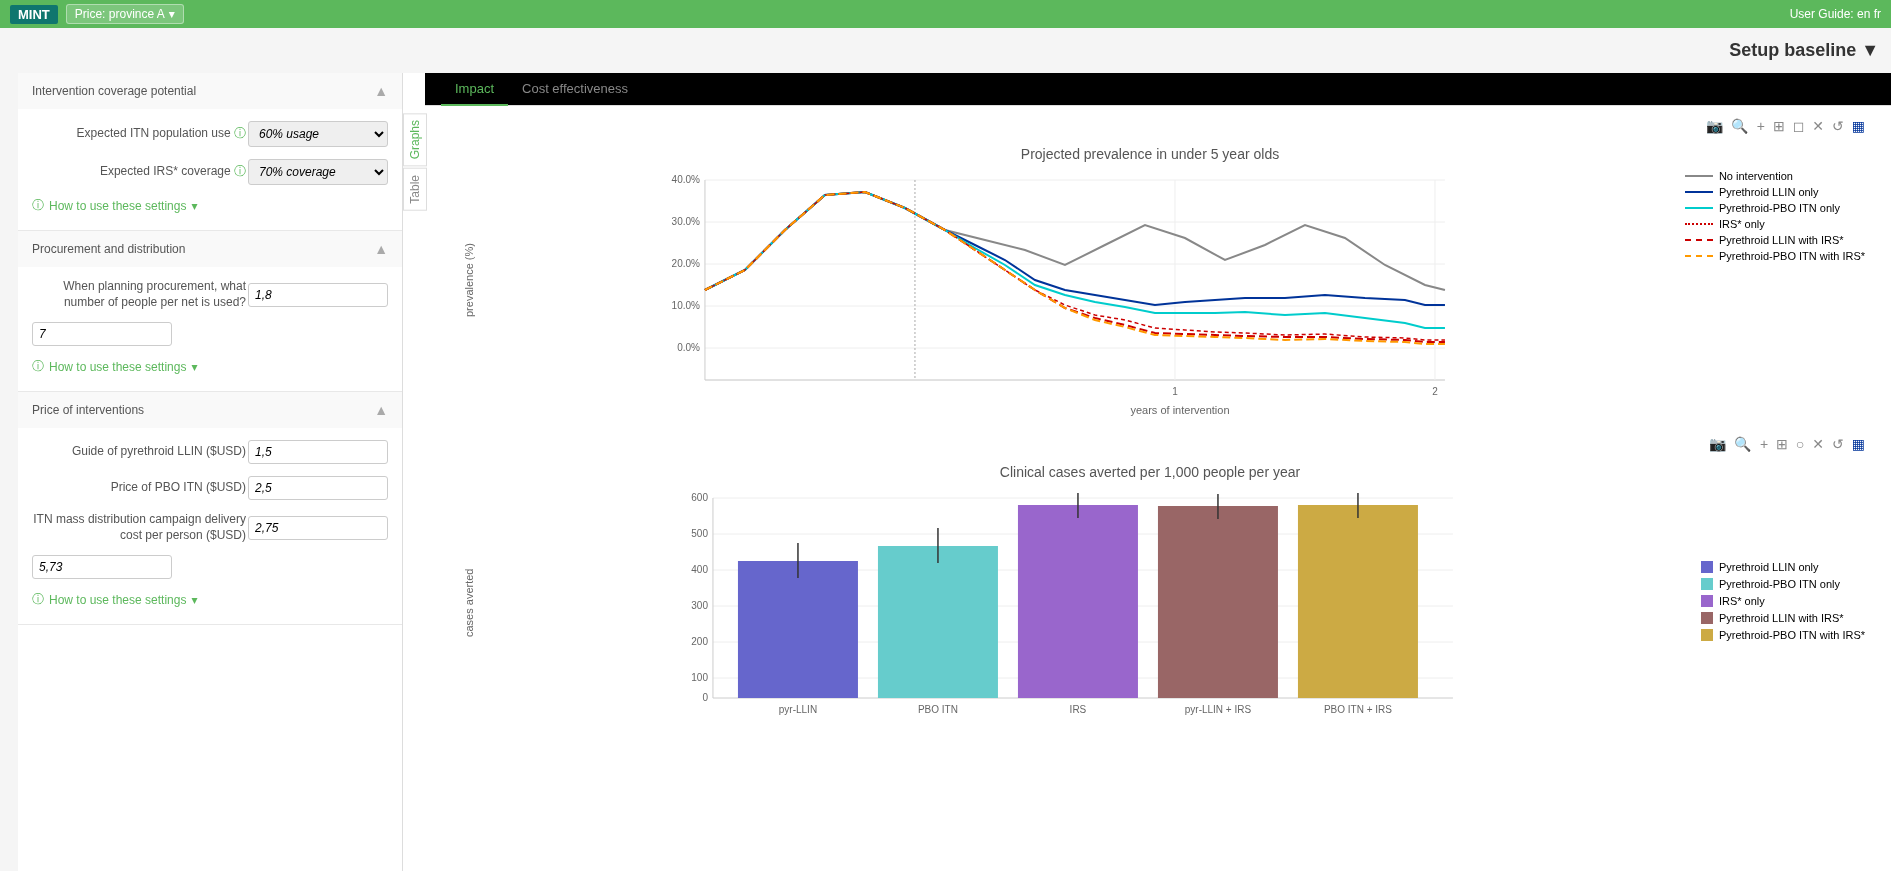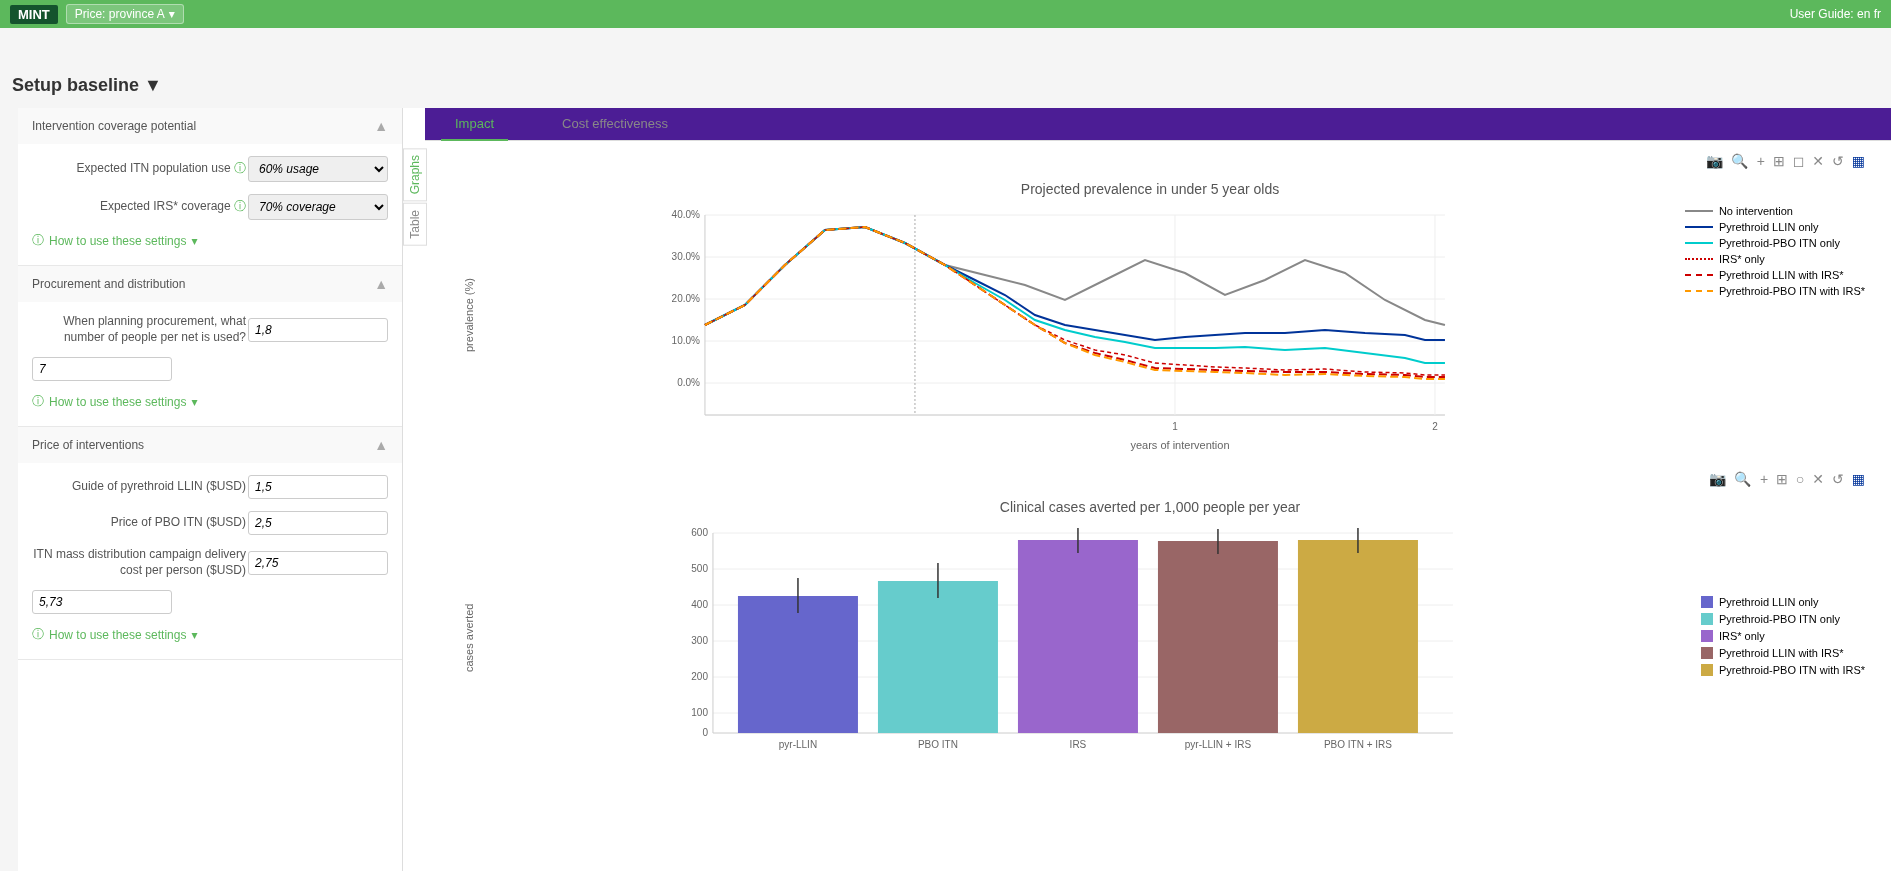--- a/index.html
+++ b/index.html
@@ -5,33 +5,33 @@
     * { box-sizing: border-box; margin: 0; padding: 0; }
     body { font-family: Arial, sans-serif; font-size: 12px; background: #f5f5f5; overflow: hidden; }
 
     
     .top-bar {
       display: flex; align-items: center; justify-content: space-between;
       background: #5cb85c; height: 28px; padding: 0 10px;
     }
     .top-bar-left { display: flex; align-items: center; gap: 8px; }
     .mint-logo {
-      background: #14532d; color: white; font-weight: bold; font-size: 13px;
+      background: #0f766e; color: white; font-weight: bold; font-size: 13px;
       padding: 2px 8px; border-radius: 2px;
     }
     .project-dropdown {
       background: rgba(255,255,255,0.2); color: white; border: 1px solid rgba(255,255,255,0.4);
       border-radius: 3px; padding: 2px 8px; font-size: 12px; cursor: pointer;
       display: flex; align-items: center; gap: 4px;
     }
     .top-bar-right { color: white; font-size: 12px; }
 
     
     .page-title-bar {
-      text-align: left; padding: 12px; background: #f5f5f5; font-size: 18px; font-weight: bold; color: #333; margin-top: 35px;
+      text-align: right; padding: 12px; background: #f5f5f5; font-size: 18px; font-weight: bold; color: #333;
     }
 
     
     .main-layout { display: flex; height: calc(100vh - 28px - 44px); }
 
     
     .left-panel {
       width: 385px; min-width: 385px; background: white; overflow-y: auto;
       border-right: 1px solid #ddd; padding: 0; margin-left: 18px;
     }
@@ -60,21 +60,21 @@
 
     .help-link {
       display: flex; align-items: center; gap: 5px; color: #5cb85c; font-size: 12px;
       cursor: pointer; margin-top: 4px; margin-bottom: 4px;
     }
 
     
     .right-panel { flex: 1; overflow-y: auto; background: #fff; padding: 0; }
 
     
-    .tabs { display: flex; border-bottom: 1px solid #ddd; padding: 0 16px; background: #4c1d95; gap: 40px; }
+    .tabs { display: flex; border-bottom: 1px solid #ddd; padding: 0 16px; background: #000000; }
     .tab {
       padding: 8px 14px; cursor: pointer; font-size: 13px; color: #888; border-bottom: 2px solid transparent;
       margin-bottom: -1px;
     }
     .tab.active { color: #5cb85c; border-bottom: 2px solid #5cb85c; }
 
     
     .chart-container { padding: 8px 16px 8px 0; position: relative; }
     .chart-title { text-align: center; font-size: 14px; color: #555; margin: 8px 0; }
 

